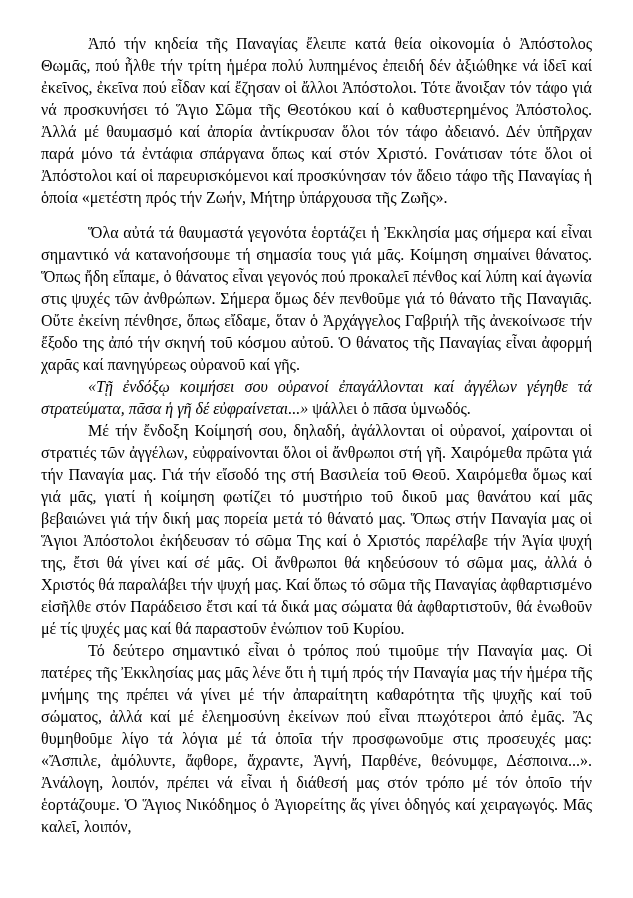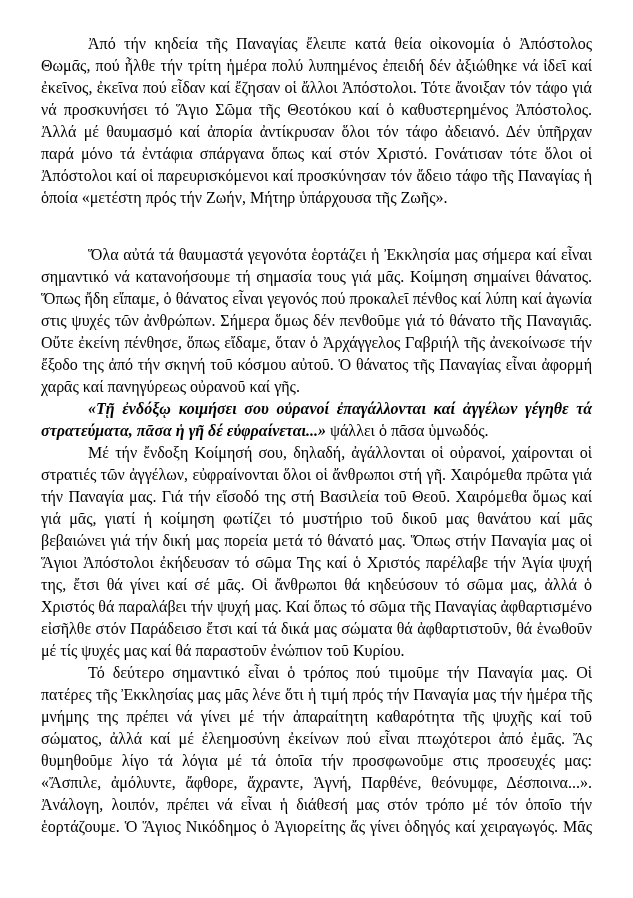--- a/index.html
+++ b/index.html
@@ -16,25 +16,25 @@
     overflow: hidden;
   }
   .doc-body p {
     font-size: 16px;
     line-height: 22px;
     text-align: justify;
     text-indent: 47px;
     color: #000000;
   }
   .doc-body p.spacer-before {
-    margin-top: 35px;
+    margin-top: 13px;
   }
   .run-normal { font-weight: normal; font-style: normal; }
   .run-bold { font-weight: normal; font-style: normal; }
-  .run-bold-italic { font-weight: bold; font-style: italic; }
+  .run-bold-italic { font-weight: normal; font-style: italic; }
 </style>
 </head>
 <body>
 
 <div class="page">
   <div class="doc-body" id="doc-body">
       <p><span class="run-normal">Ἀπό τήν κηδεία τῆς Παναγίας ἔλειπε κατά θεία οἰκονομία ὁ Ἀπόστολος Θωμᾶς, πού ἦλθε τήν τρίτη ἡμέρα πολύ λυπημένος ἐπειδή δέν ἀξιώθηκε νά ἰδεῖ καί ἐκεῖνος, ἐκεῖνα πού εἶδαν καί ἔζησαν οἱ ἄλλοι Ἀπόστολοι. Τότε ἄνοιξαν τόν τάφο γιά νά προσκυνήσει τό Ἅγιο Σῶμα τῆς Θεοτόκου καί ὁ καθυστερημένος Ἀπόστολος. Ἀλλά μέ θαυμασμό καί ἀπορία ἀντίκρυσαν ὅλοι τόν τάφο ἀδειανό. Δέν ὑπῆρχαν παρά μόνο τά ἐντάφια σπάργανα ὅπως καί στόν Χριστό. Γονάτισαν τότε ὅλοι οἱ Ἀπόστολοι καί οἱ παρευρισκόμενοι καί προσκύνησαν τόν ἄδειο τάφο τῆς Παναγίας ἡ ὁποία «μετέστη πρός τήν Ζωήν, Μήτηρ ὑπάρχουσα τῆς Ζωῆς».</span></p>
       <p class="spacer-before"><span class="run-normal">Ὅλα αὐτά τά θαυμαστά γεγονότα ἑορτάζει ἡ Ἐκκλησία μας σήμερα καί εἶναι σημαντικό νά κατανοήσουμε τή σημασία τους γιά μᾶς. Κοίμηση σημαίνει θάνατος. Ὅπως ἤδη εἴπαμε, ὁ θάνατος εἶναι γεγονός πού προκαλεῖ πένθος καί λύπη καί ἀγωνία στις ψυχές τῶν ἀνθρώπων. Σήμερα ὅμως δέν πενθοῦμε γιά τό θάνατο τῆς Παναγιᾶς. Οὔτε ἐκείνη πένθησε, ὅπως εἴδαμε, ὅταν ὁ Ἀρχάγγελος Γαβριήλ τῆς ἀνεκοίνωσε τήν ἔξοδο της ἀπό τήν σκηνή τοῦ κόσμου αὐτοῦ. Ὁ θάνατος τῆς Παναγίας εἶναι ἀφορμή χαρᾶς καί πανηγύρεως οὐρανοῦ καί γῆς.</span></p>
       <p><span class="run-bold-italic">«Τῇ ἐνδόξῳ κοιμήσει σου οὐρανοί ἐπαγάλλονται καί ἀγγέλων γέγηθε τά στρατεύματα, πᾶσα ἡ γῆ δέ εὐφραίνεται...»</span><span class="run-normal"> ψάλλει ὁ πᾶσα ὑμνωδός.</span></p>
       <p><span class="run-normal">Μέ τήν ἔνδοξη Κοίμησή σου, δηλαδή, ἀγάλλονται οἱ οὐρανοί, χαίρονται οἱ στρατιές τῶν ἀγγέλων, εὐφραίνονται ὅλοι οἱ ἄνθρωποι στή γῆ. Χαιρόμεθα πρῶτα γιά τήν Παναγία μας. Γιά τήν εἴσοδό της στή Βασιλεία τοῦ Θεοῦ. Χαιρόμεθα ὅμως καί γιά μᾶς, γιατί ἡ κοίμηση φωτίζει τό μυστήριο τοῦ δικοῦ μας θανάτου καί μᾶς βεβαιώνει γιά τήν δική μας πορεία μετά τό θάνατό μας. Ὅπως στήν Παναγία μας οἱ Ἅγιοι Ἀπόστολοι ἐκήδευσαν τό σῶμα Της καί ὁ Χριστός παρέλαβε τήν Ἁγία ψυχή της, ἔτσι θά γίνει καί σέ μᾶς. Οἱ ἄνθρωποι θά κηδεύσουν τό σῶμα μας, ἀλλά ὁ Χριστός θά παραλάβει τήν ψυχή μας. Καί ὅπως τό σῶμα τῆς Παναγίας ἀφθαρτισμένο εἰσῆλθε στόν Παράδεισο ἔτσι καί τά δικά μας σώματα θά ἀφθαρτιστοῦν, θά ἑνωθοῦν μέ τίς ψυχές μας καί θά παραστοῦν ἐνώπιον τοῦ Κυρίου.</span></p>

